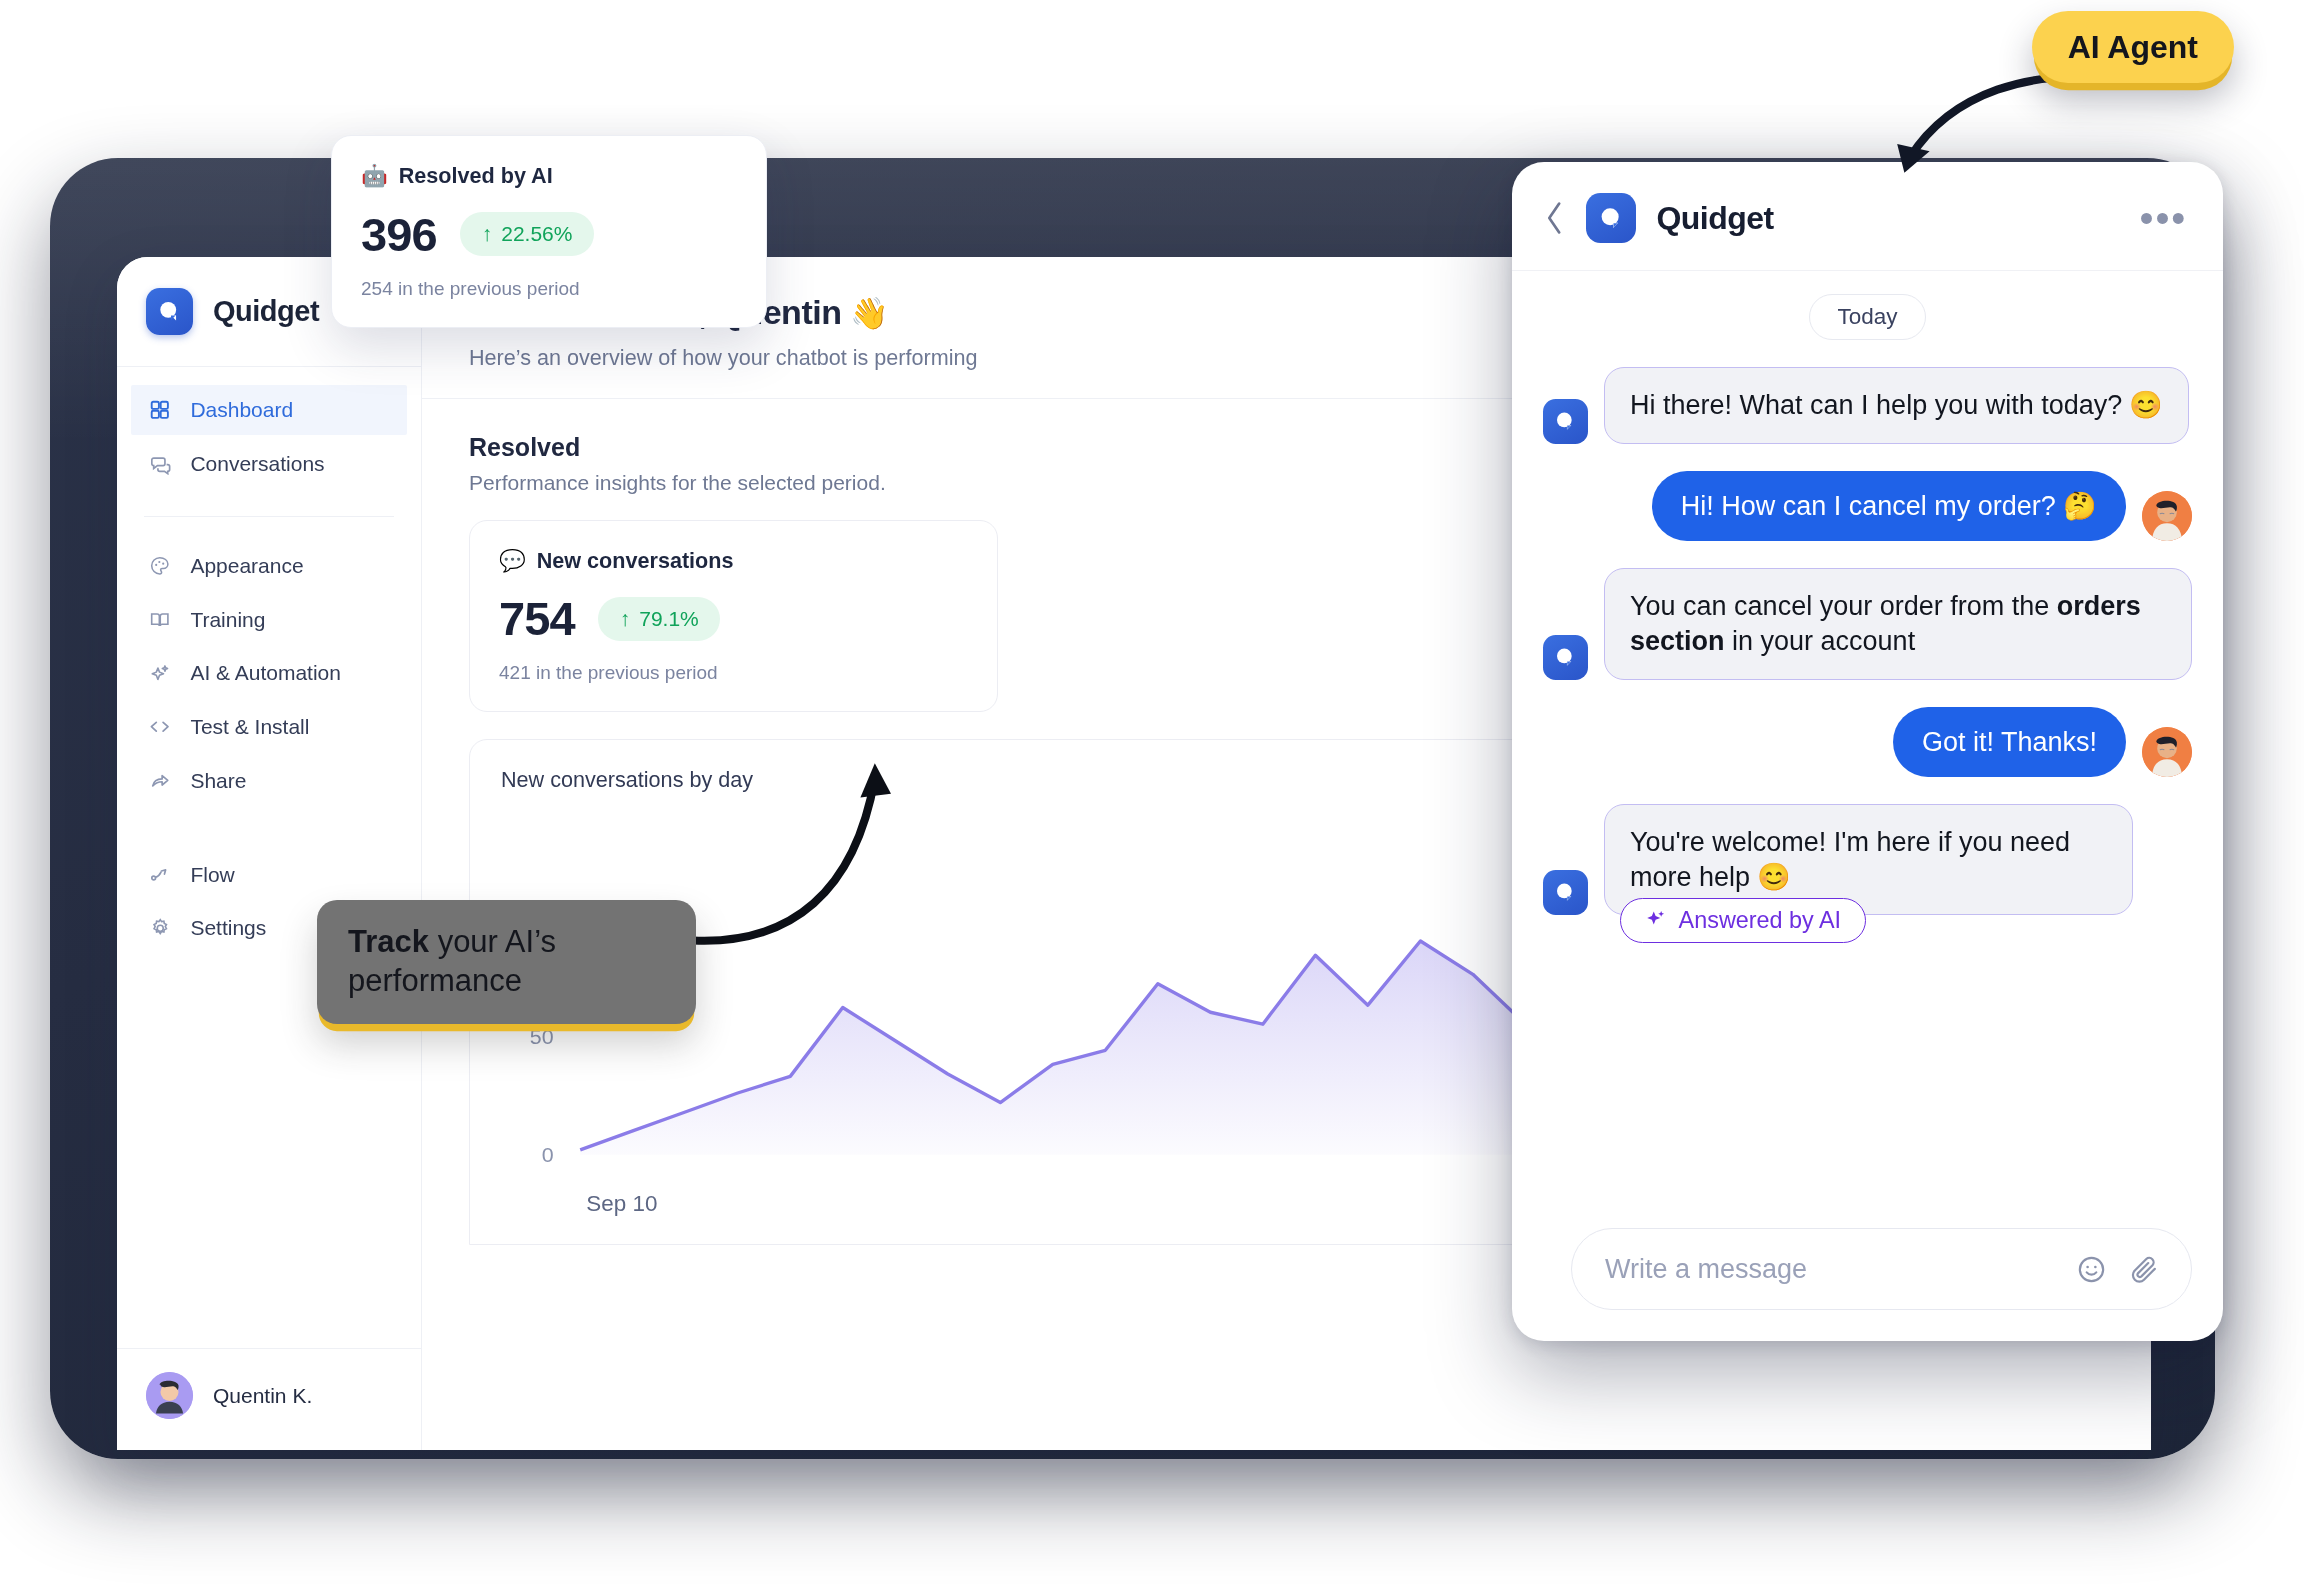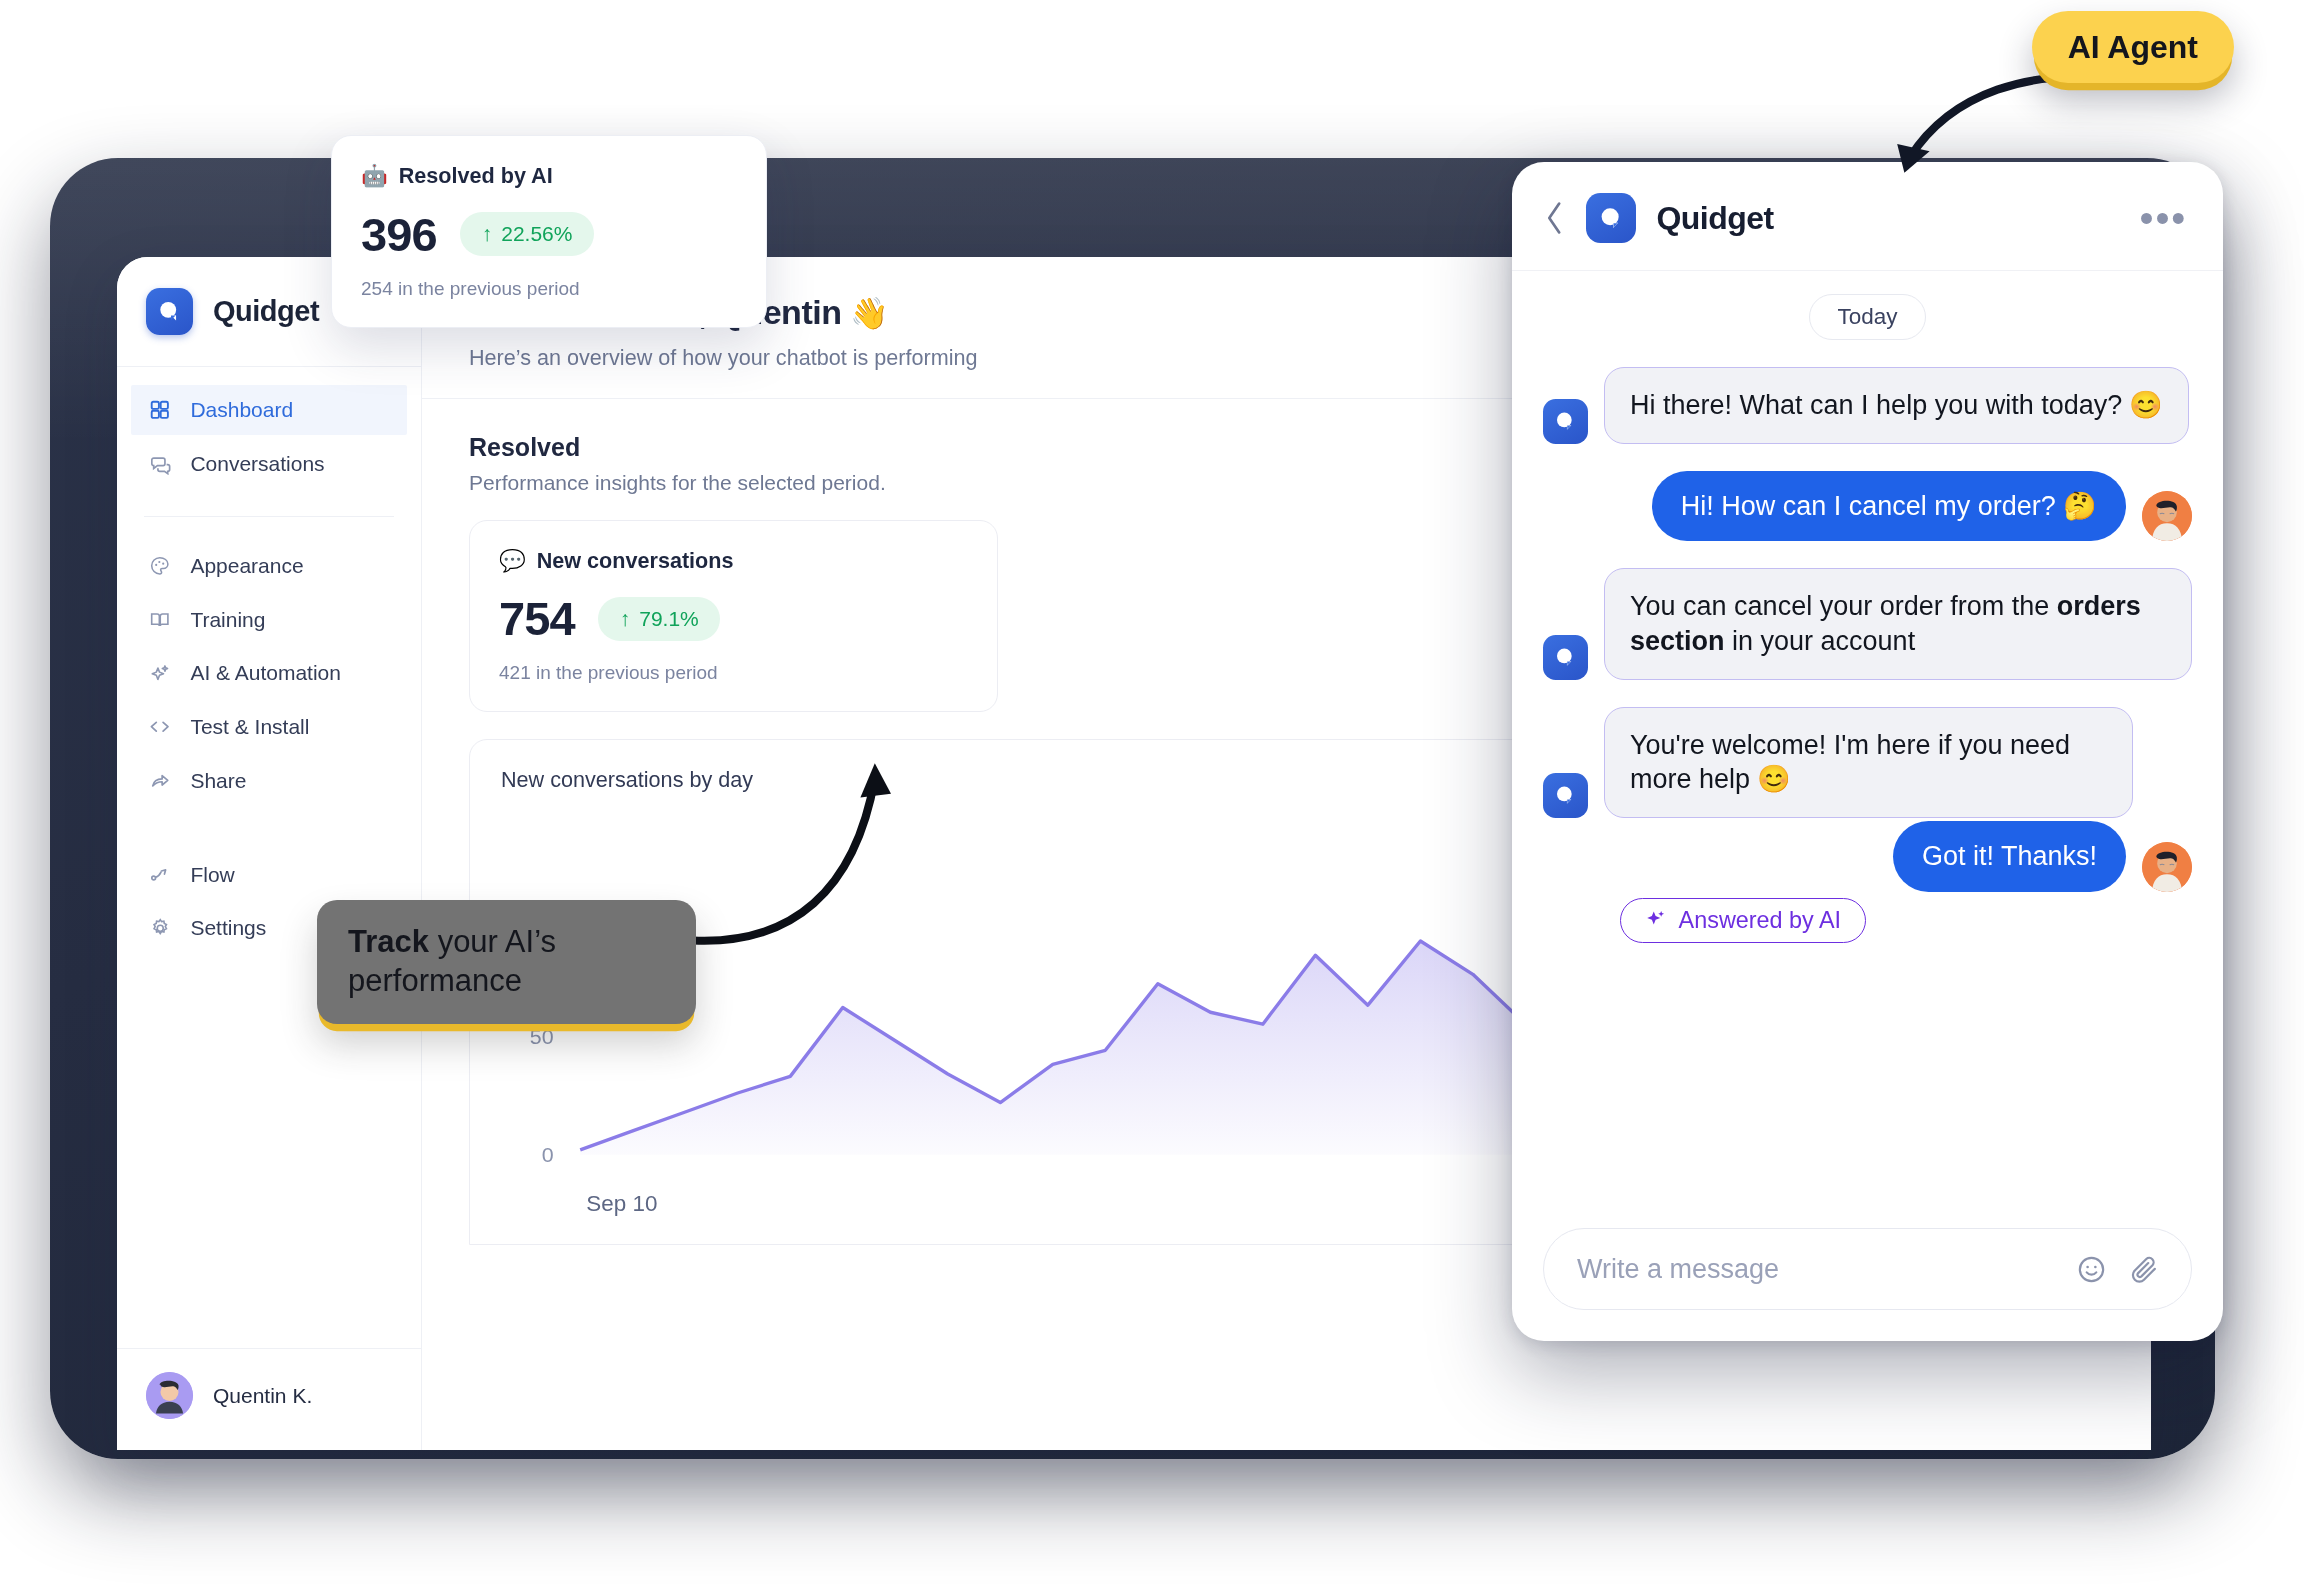--- a/index.html
+++ b/index.html
@@ -202,21 +202,21 @@
   .bubble.in b{font-weight:bold}
   .bubble.out{background:#1f62e8;color:#fff;border-radius:899px;padding:18px 29px;}
   .ai-tag{
     display:inline-flex;align-items:center;gap:10.8px;
     border:1.8px solid #6d2fe0;border-radius:899px;background:#fff;
     padding:8px 23.4px;font-size:23.4px;color:#6d2fe0;font-weight:500;
     margin-left:77px;margin-top:-34px;position:relative;z-index:3;
   }
   .ai-tag svg{display:block}
 
-  .chat-foot{padding:0 31px 31px 31px;}
+  .chat-foot{padding:0 31px 31px 15px;margin-left:44px;}
   .composer{
     display:flex;align-items:center;gap:21.6px;
     border:0.9px solid #e6e8f0;border-radius:899px;
     padding:23.4px 31px;background:#fff;
   }
   .composer input{
     flex:1;border:0;outline:0;background:transparent;
     font-family:"Liberation Sans",sans-serif;font-size:27px;color:#2a3149;
   }
   .composer input::placeholder{color:#9aa1b8}
@@ -531,43 +531,43 @@
         <span class="bot-ava">
           <svg viewBox="0 0 32 32">
               <circle cx="14.5" cy="14" r="9.4" fill="#fff"></circle>
               <path d="M17.8 20.8h5.6l-5.6 5.6z" fill="#fff"></path>
               <path d="M18.2 21.2h4.6l-4.6 4.6z" fill="#3a6fe0"></path>
             </svg>
         </span>
         <div class="bubble in" id="rich-bubble"><span>You can cancel your order from the </span><b>orders section</b><span> in your account</span></div>
       </div>
 
-      <div class="msg" style="margin-bottom:3.6px">
-        <span class="bot-ava">
-          <svg viewBox="0 0 32 32">
-              <circle cx="14.5" cy="14" r="9.4" fill="#fff"></circle>
-              <path d="M17.8 20.8h5.6l-5.6 5.6z" fill="#fff"></path>
-              <path d="M18.2 21.2h4.6l-4.6 4.6z" fill="#3a6fe0"></path>
-            </svg>
-        </span>
-        <div class="bubble in" style="max-width:477px">You're welcome! I'm here if you need more help 😊</div>
-      </div>
-
       <div class="msg out">
         <div class="bubble out">Got it! Thanks!</div>
         <span class="user-ava">
           <svg viewBox="0 0 56 56">
               <circle cx="28" cy="28" r="28" fill="#f07f43"></circle>
               <circle cx="28" cy="24" r="11" fill="#e8b187"></circle>
               <path d="M16 16c2-7 22-7 23 1 .5 4-1 6-1 6s-2-4-4.5-4.5C29 17.7 23 20 19.5 19c-2.3-.6-3.2-1.2-3.5-3z" fill="#20202a"></path>
               <path d="M20 25.5c1.6-.8 3.4-.8 5 0M31 25.5c1.6-.8 3.4-.8 5 0" stroke="#8a8a96" stroke-width="1.2" fill="none"></path>
               <path d="M28 36c10 0 16 6.5 17 20H11c1-13.5 7-20 17-20z" fill="#f1ece4"></path>
             </svg>
         </span>
       </div>
+
+      <div class="msg" style="margin-bottom:3.6px">
+        <span class="bot-ava">
+          <svg viewBox="0 0 32 32">
+              <circle cx="14.5" cy="14" r="9.4" fill="#fff"></circle>
+              <path d="M17.8 20.8h5.6l-5.6 5.6z" fill="#fff"></path>
+              <path d="M18.2 21.2h4.6l-4.6 4.6z" fill="#3a6fe0"></path>
+            </svg>
+        </span>
+        <div class="bubble in" style="max-width:477px">You're welcome! I'm here if you need more help 😊</div>
+      </div>
       <div class="ai-tag">
         <span>
           <svg width="23.4" height="23.4" viewBox="0 0 24 24" fill="currentColor">
               <path d="M10 3.5l1.9 4.8 4.8 1.9-4.8 1.9L10 17l-1.9-4.9L3.3 10.2l4.8-1.9z"></path>
               <path d="M17.6 3l.85 2.1 2.1.85-2.1.85-.85 2.1-.85-2.1-2.1-.85 2.1-.85z"></path>
             </svg>
         </span>
         <span>Answered by AI</span>
       </div>
     </div>

